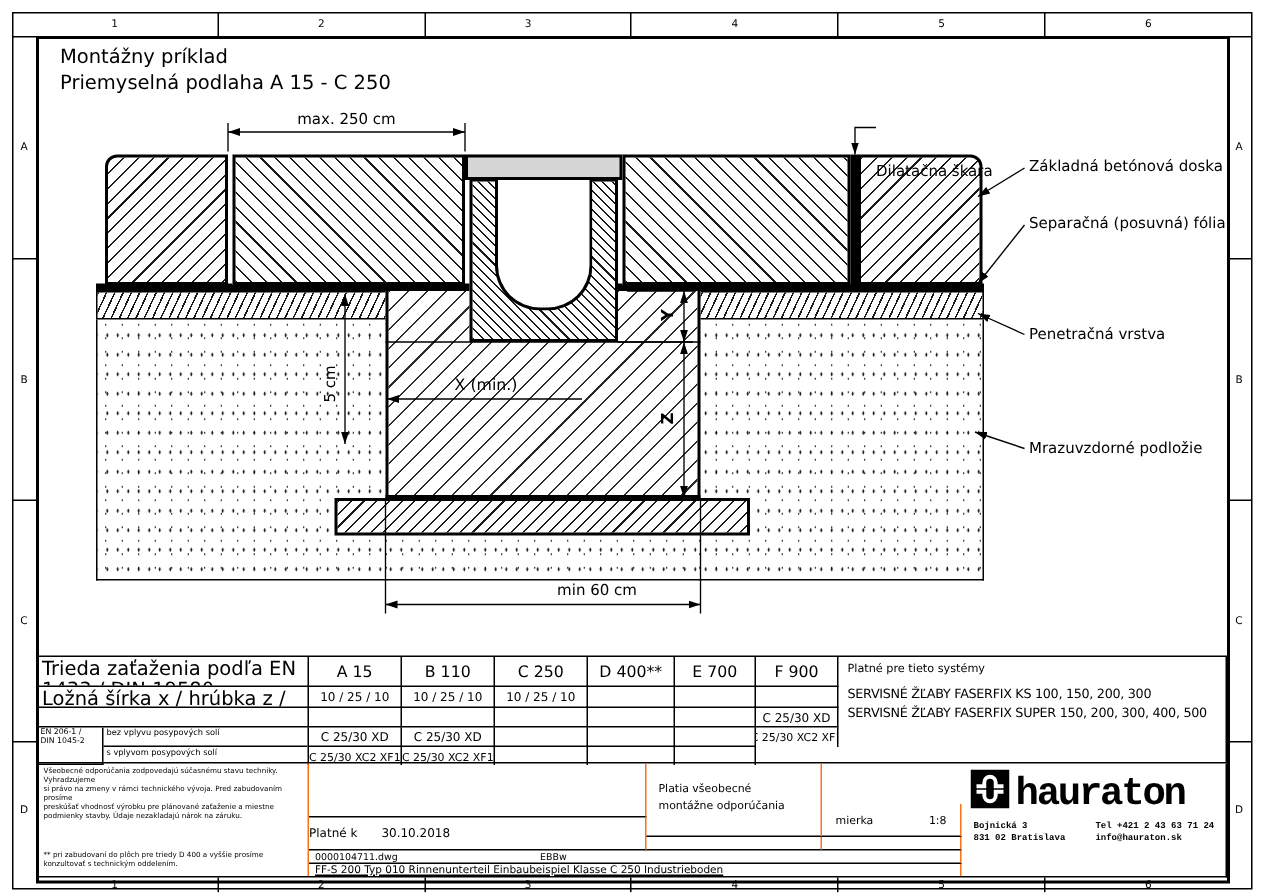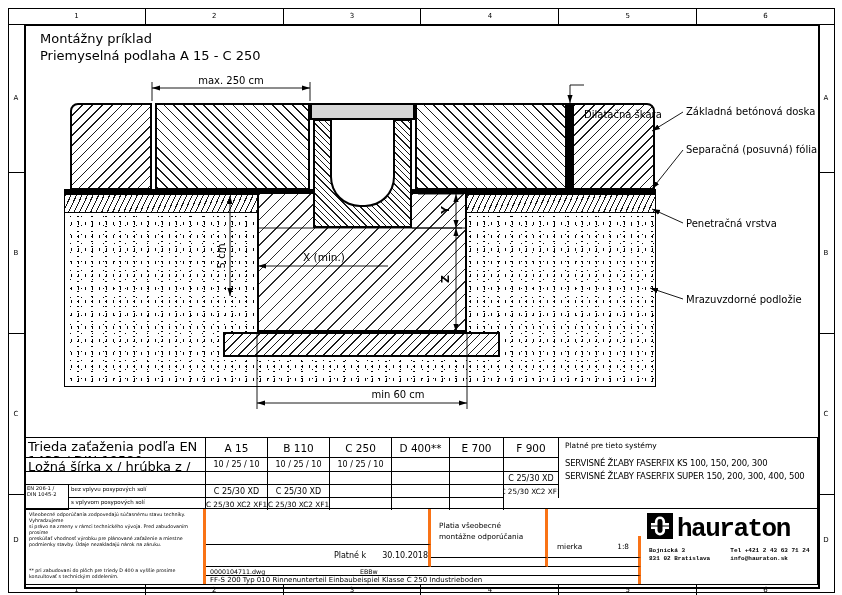--- a/index.html
+++ b/index.html
@@ -44,21 +44,21 @@
   .lt-lab{font-size:13px;padding:2px 3px;line-height:1.1;}
   .lt-head{font-size:10.5px;display:flex;align-items:center;justify-content:center;}
   .lt-val{font-size:8px;display:flex;align-items:center;justify-content:center;white-space:nowrap;}
   .lt-sub{display:grid;grid-template-columns:44px 137px;grid-template-rows:13px 12px;}
   .lt-subcell{border-right:1px solid #000;border-bottom:1px solid #000;box-sizing:border-box;font-size:5.5px;line-height:1.15;padding:1px 2px;overflow:hidden;}
   .lt-systems{padding:3px 6px;border-bottom:none;}
   .lt-sys-title{font-size:7.5px;margin-bottom:7px;}
   .lt-sys-line{font-size:8.5px;letter-spacing:-0.2px;line-height:1.55;white-space:nowrap;}
   
   .tblock{left:24px;top:509px;width:794px;height:76px;border:1.5px solid #000;border-top:none;box-sizing:border-box;}
-  .tb-cell{position:absolute;border-right:3px solid #f97316;border-bottom:1px solid #000;box-sizing:border-box;overflow:hidden;}
+  .tb-cell{position:absolute;border-right:1px solid #f97316;border-bottom:1px solid #000;box-sizing:border-box;overflow:hidden;}
   .tiny{font-size:4.8px;line-height:1.25;}
   .brand-wrap{display:flex;align-items:center;gap:4px;padding:4px 4px 0 6px;}
   .brand-name{font-weight:bold;font-size:26px;letter-spacing:-1.5px;line-height:26px;}
   .brand-addr{display:flex;justify-content:space-between;padding:3px 8px 0 8px;font-size:6px;line-height:1.3;font-weight:bold;}
   svg.overlay{position:absolute;left:0;top:0;pointer-events:none;}
 </style>
 </head>
 <body>
 
 <div class="sheet">
@@ -226,31 +226,31 @@
       <div class="tiny">si právo na zmeny v rámci technického vývoja. Pred zabudovaním prosíme</div>
       <div class="tiny">preskúšať vhodnosť výrobku pre plánované zaťaženie a miestne</div>
       <div class="tiny">podmienky stavby. Údaje nezakladajú nárok na záruku.</div>
       <div style="position:absolute;bottom:4px;left:4px;right:2px;">
         <div class="tiny">** pri zabudovaní do plôch pre triedy D 400 a vyššie prosíme</div>
         <div class="tiny">konzultovať s technickým oddelením.</div>
       </div>
     </div>
 
     <div class="tb-cell" style="left:181px;top:0;width:225px;height:36px;"></div>
-    <div class="tb-cell" style="left:181px;top:36px;width:225px;height:22px;display:flex;align-items:center;justify-content:flex-end;gap:16px;font-size:8px;">
+    <div class="tb-cell" style="left:181px;top:36px;width:225px;height:22px;display:flex;align-items:center;justify-content:flex-start;gap:16px;font-size:8px;">
       <span>Platné k</span>
       <span>30.10.2018</span>
     </div>
 
     <div class="tb-cell" style="left:181px;top:58px;width:435px;height:9px;display:flex;align-items:center;font-size:6.3px;">
       <span style="padding-left:4px;width:150px;">0000104711.dwg</span>
       <span>EBBw</span>
     </div>
 
-    <div class="tb-cell" style="left:181px;top:67px;width:435px;height:7.5px;display:flex;align-items:center;font-size:7px;padding-left:4px;border-bottom:none;">
+    <div class="tb-cell" style="left:181px;top:67px;width:435px;height:7.5px;display:flex;align-items:center;font-size:7px;padding-left:4px;border-bottom:none;text-decoration:underline;">
       <span>FF-S 200 Typ 010 Rinnenunterteil Einbaubeispiel Klasse C 250 Industrieboden</span>
     </div>
 
     <div class="tb-cell" style="left:406px;top:0;width:117px;height:49px;font-size:7.3px;padding:12px 0 0 8px;line-height:1.5;">
       <div>Platia všeobecné</div>
       <div>montážne odporúčania</div>
     </div>
     <div class="tb-cell" style="left:406px;top:49px;width:117px;height:9px;"></div>
 
     <div class="tb-cell" style="left:523px;top:27px;width:93px;height:22px;display:flex;align-items:center;justify-content:space-between;padding:0 9px;font-size:7.3px;">

